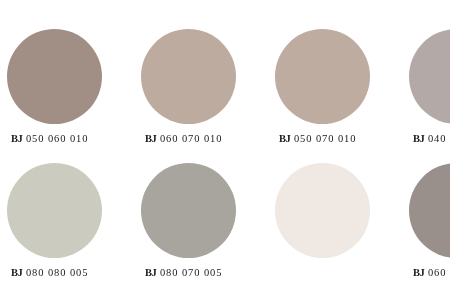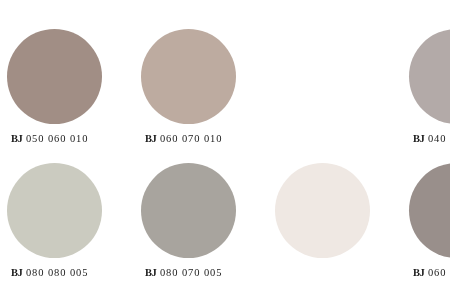--- a/index.html
+++ b/index.html
@@ -94,20 +94,26 @@
       </div>
     </div>
 
     <div class="swatch-cell col-1">
       <div class="swatch-disc" style="background: rgb(189, 171, 160);"></div>
       <div class="swatch-label" style="color: rgb(27, 27, 27);">
         <span class="brand">BJ</span><span class="code">060 070 010</span>
       </div>
     </div>
 
+    <div class="swatch-cell col-2">
+      <div class="swatch-disc" style="background: rgb(191, 172, 161);"></div>
+      <div class="swatch-label" style="color: rgb(27, 27, 27);">
+        <span class="brand">BJ</span><span class="code">050 070 010</span>
+      </div>
+    </div>
 
     <div class="swatch-cell col-3">
       <div class="swatch-disc" style="background: rgb(179, 170, 168);"></div>
       <div class="swatch-label" style="color: rgb(27, 27, 27);">
         <span class="brand">BJ</span><span class="code">040 0</span>
       </div>
     </div>
 
   </div>
 

